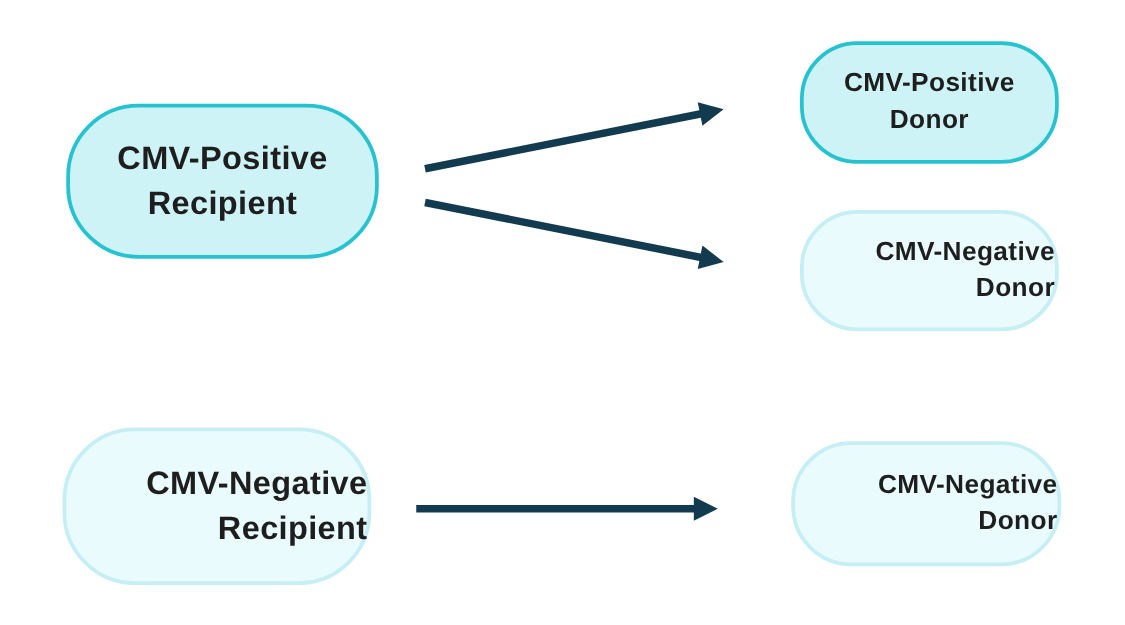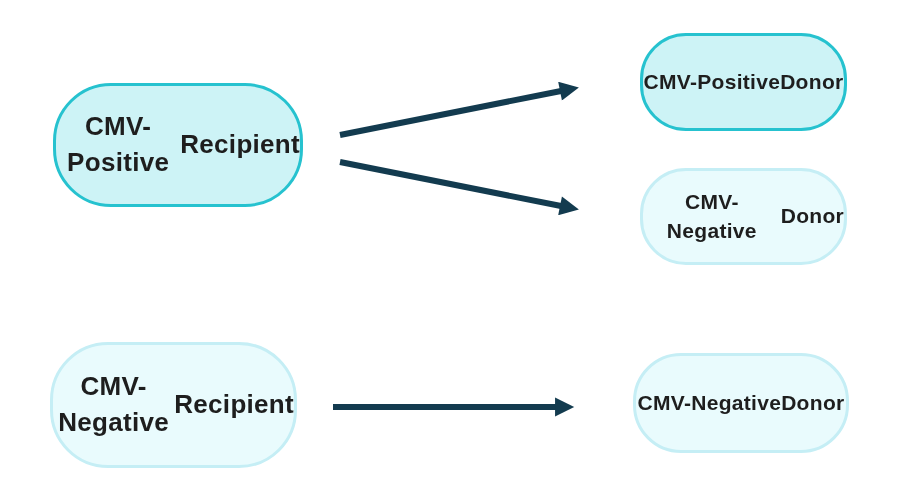--- a/index.html
+++ b/index.html
@@ -26,40 +26,41 @@
     stroke: var(--arrow, #133b4f);
     stroke-width: 6;
     fill: none;
   }
   .arrowhead-path {
     fill: var(--arrow, #133b4f);
   }
   .node {
     position: absolute;
     display: flex;
-    flex-direction: row;
+    flex-direction: column;
     align-items: center;
     justify-content: center;
     text-align: center;
     box-sizing: border-box;
     color: var(--text, #1e1e1e);
     font-weight: 700;
     letter-spacing: 0.3px;
   }
   .node span {
     display: block;
     line-height: 1.38;
   }
   .node.positive {
     background: var(--positive-fill, #cdf3f6);
     border: 3px solid var(--positive-border, #26c2cf);
   }
   .node.negative {
     background: var(--negative-fill, #e9fbfd);
     border: 3px solid var(--negative-border, #c5eef5);
+    align-items: flex-end;
   }
   
   .node.n-pos-recipient {
     left: 53px; top: 83px;
     width: 250px; height: 124px;
     border-radius: 58px;
     font-size: 26px;
   }
   .node.n-neg-recipient {
     left: 50px; top: 342px;

